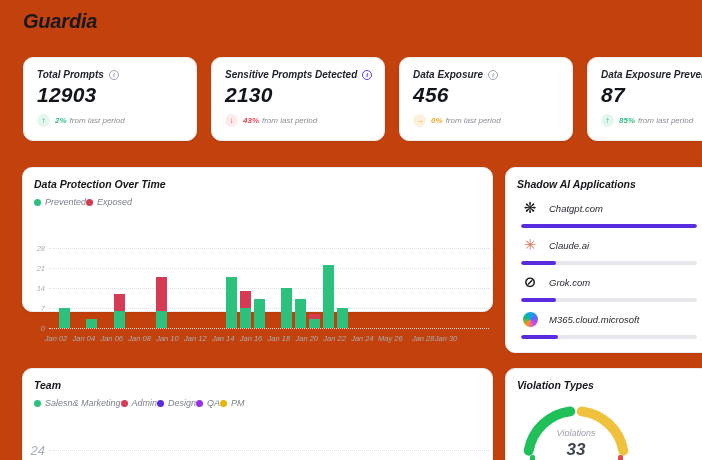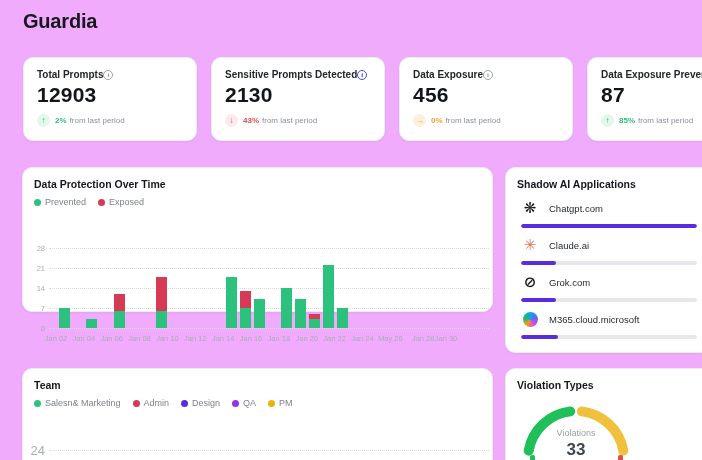--- a/index.html
+++ b/index.html
@@ -1,46 +1,46 @@
 <!DOCTYPE html>
 <html><head>
 <meta charset="utf-8">
 <style>
   * { margin:0; padding:0; box-sizing:border-box; }
   body { background:#fff; font-family:"Liberation Sans","DejaVu Sans",sans-serif; }
-  .stage { position:relative; width:702px; height:460px; background:#f0abfc; overflow:hidden; }
+  .stage { position:relative; width:702px; height:460px; background:#c2410c; overflow:hidden;font-style:italic; }
 
   .page-title { position:absolute; left:23px; top:10px; font-size:20px; font-weight:700; color:#16181d; letter-spacing:-0.2px; }
 
   .card { position:absolute; background:#fff; border:1px solid #ebedf0; border-radius:10px;
           box-shadow:0 1px 3px rgba(16,24,40,0.05); }
 
   
   .stat-card { top:57px; width:174px; height:84px; padding:11px 13px; }
-  .stat-head { display:flex; align-items:center; }
+  .stat-head { display:flex; align-items:center; gap:5px; }
   .stat-label { font-size:10px; font-weight:600; color:#22262c; white-space:nowrap; }
   .info-icon { width:10px; height:10px; border:1px solid #9ca3af; color:#9ca3af; border-radius:50%;
                font-size:7px; line-height:8px; text-align:center; font-weight:700; flex:0 0 auto;
                font-family:"Liberation Serif",serif; }
   .info-icon.indigo { border-color:#4f46e5; color:#4f46e5; }
   .stat-value { margin-top:3px; font-size:21px; font-weight:700; color:#121519; letter-spacing:0.2px; }
   .stat-change { margin-top:7px; display:flex; align-items:center; font-size:8px; color:#8a9098; }
   .trend-badge { width:13px; height:13px; border-radius:50%; display:inline-flex; align-items:center;
                  justify-content:center; font-size:8px; margin-right:5px; flex:0 0 auto; }
   .trend-badge.up   { background:#e3f7ec; color:#1db970; }
   .trend-badge.down { background:#fdeaec; color:#e5484d; }
   .trend-badge.flat { background:#fdf0dc; color:#f59e0b; }
   .pct { font-weight:600; margin-right:3px; }
   .pct.up { color:#2dbe7e; } .pct.down { color:#e5484d; } .pct.flat { color:#f5a623; }
 
   .card-title { position:absolute; left:11px; top:10px; font-size:10.5px; font-weight:700; color:#16181d; }
 
   
   #dp-card { left:22px; top:167px; width:471px; height:145px; }
-  .legend-row { position:absolute; left:11px; top:29px; display:flex; gap:12px; align-items:center; }
+  .legend-row { position:absolute; left:11px; top:29px; display:flex; align-items:center; }
   .legend-item { display:flex; align-items:center; gap:4px; font-size:9px; color:#7b828b; cursor:default; }
   .legend-dot { width:7px; height:7px; border-radius:50%; flex:0 0 auto; }
   #dp-plot { position:absolute; left:26px; top:80px; width:440px; height:80px; }
   .gridline { position:absolute; left:0; width:440px; height:0; border-top:1px dotted #d9dce0; }
   .ytick { position:absolute; left:2px; width:20px; text-align:right; font-size:7.5px; color:#a8adb5; }
   .xtick { position:absolute; top:166px; width:34px; margin-left:-17px; text-align:center; font-size:7.5px; color:#a8adb5; }
   .bar-seg { position:absolute; width:11px; }
 
   
   #shadow-card { left:505px; top:167px; width:206px; height:186px; }

